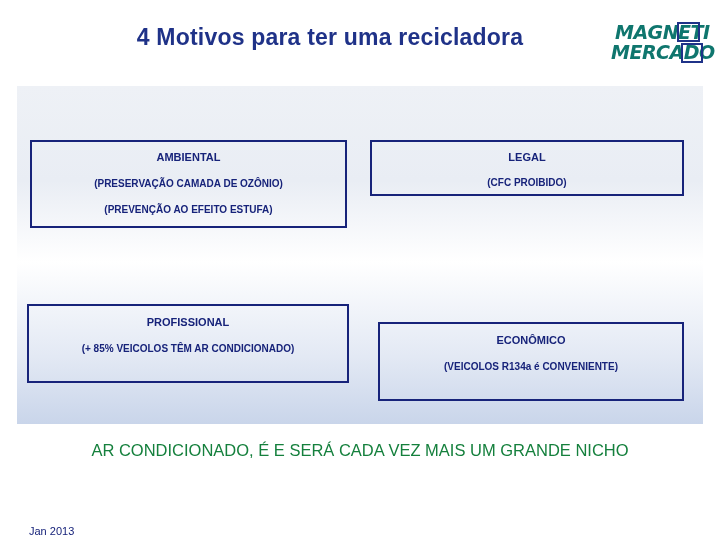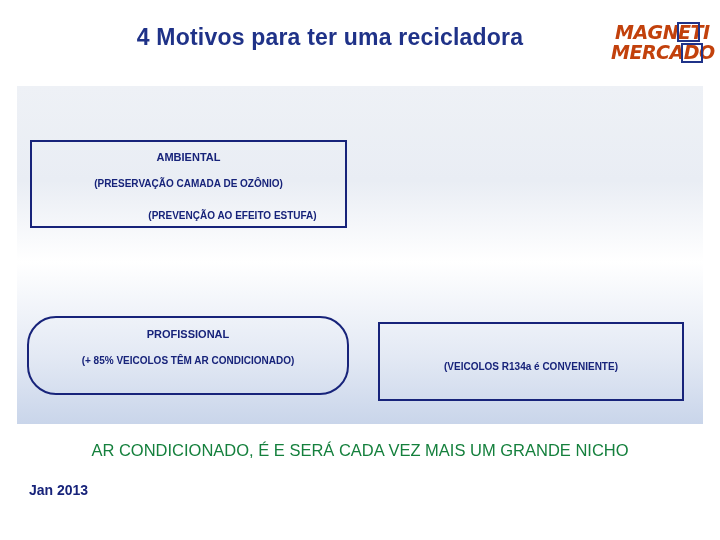--- a/index.html
+++ b/index.html
@@ -41,21 +41,21 @@
     height: 48px;
     color: #1f3288;
     line-height: 1;
   }
   .logo-l1, .logo-l2 {
     font-family: "DejaVu Sans", sans-serif;
     font-weight: bold;
     font-style: italic;
     font-size: 19px;
     letter-spacing: -0.5px;
-    color: #c2410c;
+    color: #0f766e;
     white-space: nowrap;
   }
   .logo-l1 { position: absolute; left: 4px; top: 1px; }
   .logo-l2 { position: absolute; left: 0px; top: 21px; }
   .logo-box {
     position: absolute;
     border: 2px solid #1f3288;
     box-sizing: border-box;
   }
   .logo-box.b1 { left: 66px; top: 0px; width: 23px; height: 20px; }
@@ -88,29 +88,29 @@
     white-space: nowrap;
   }
   .box-line.small {
     font-size: 10px;
   }
 
   
   #box-ambiental { left: 30px; top: 140px; width: 317px; height: 88px; }
   #box-ambiental .l1 { top: 9px; }
   #box-ambiental .l2 { top: 36px; }
-  #box-ambiental .l3 { top: 68px; padding-left: 44px; }
+  #box-ambiental .l3 { top: 62px; }
 
   
   #box-legal { left: 370px; top: 140px; width: 314px; height: 56px; }
   #box-legal .l1 { top: 9px; }
   #box-legal .l2 { top: 35px; }
 
   
-  #box-profissional { left: 27px; top: 316px; width: 322px; height: 79px; border-radius: 29px; }
+  #box-profissional { left: 27px; top: 304px; width: 322px; height: 79px; }
   #box-profissional .l1 { top: 10px; }
   #box-profissional .l2 { top: 37px; }
 
   
   #box-economico { left: 378px; top: 322px; width: 306px; height: 79px; }
   #box-economico .l1 { top: 10px; }
   #box-economico .l2 { top: 37px; }
 
   
   .statement {
@@ -122,23 +122,23 @@
     font-size: 16.5px;
     color: #15803d;
     line-height: 24px;
   }
   .statement .sl2 { display: block; }
 
   
   .date {
     position: absolute;
     left: 29px;
-    top: 482px;
-    font-size: 14px;
-    font-weight: bold;
+    top: 525px;
+    font-size: 11px;
+    font-weight: normal;
     color: #17237a;
   }
 </style>
 </head>
 <body>
 
 <div class="slide">
 
   <div class="title">4 Motivos para ter  uma recicladora</div>
 
@@ -150,27 +150,32 @@
   </div>
 
   <div class="panel"></div>
 
   <div class="box" id="box-ambiental">
     <div class="box-line small l2">(PRESERVAÇÃO CAMADA DE OZÔNIO)</div>
     <div class="box-line l1">AMBIENTAL</div>
     <div class="box-line small l3">(PREVENÇÃO AO EFEITO ESTUFA)</div>
   </div>
 
+  <div class="box" id="box-legal">
+    <div class="box-line l1">LEGAL</div>
+    <div class="box-line small l2">(CFC PROIBIDO)</div>
+  </div>
 
   <div class="box" id="box-profissional">
     <div class="box-line l1">PROFISSIONAL</div>
     <div class="box-line small l2">(+ 85% VEICOLOS TÊM AR CONDICIONADO)</div>
   </div>
 
   <div class="box" id="box-economico">
+    <div class="box-line l1">ECONÔMICO</div>
     <div class="box-line small l2">(VEICOLOS R134a é CONVENIENTE)</div>
   </div>
 
   <div class="statement">
     <span class="sl1"> AR CONDICIONADO, É E SERÁ CADA VEZ MAIS UM GRANDE NICHO</span>
   </div>
 
   <div class="date">Jan 2013</div>
 
 </div>

